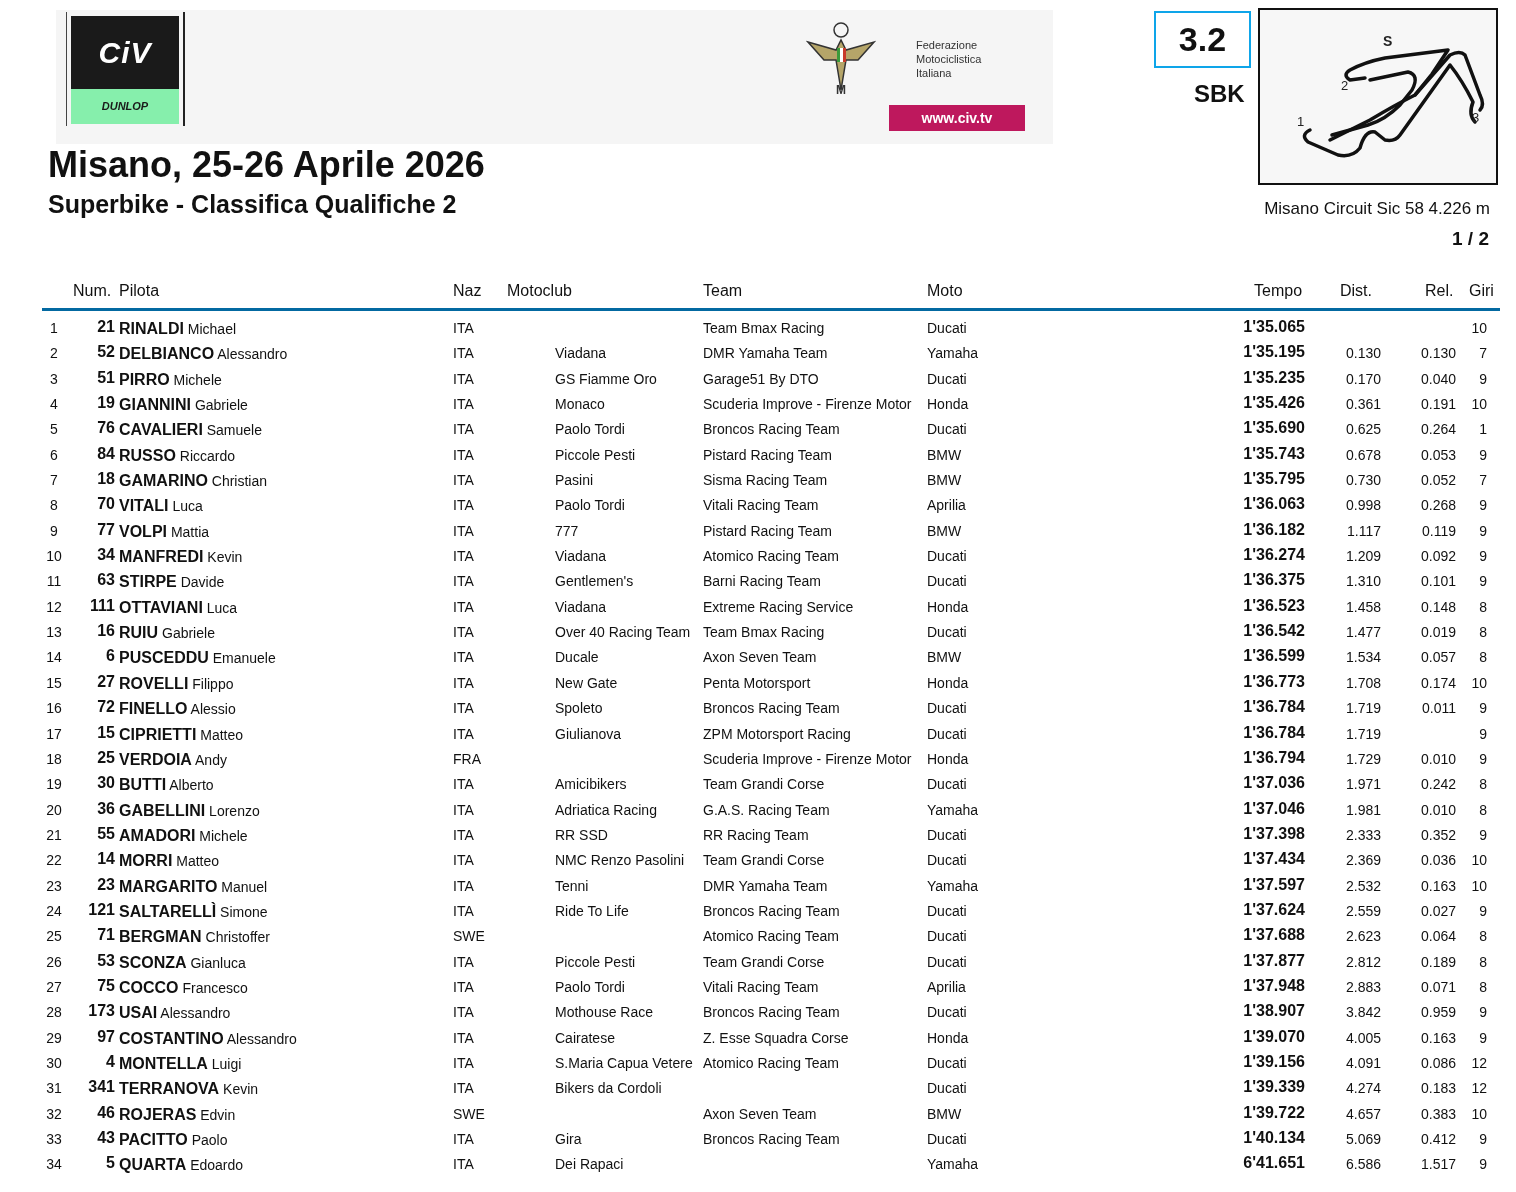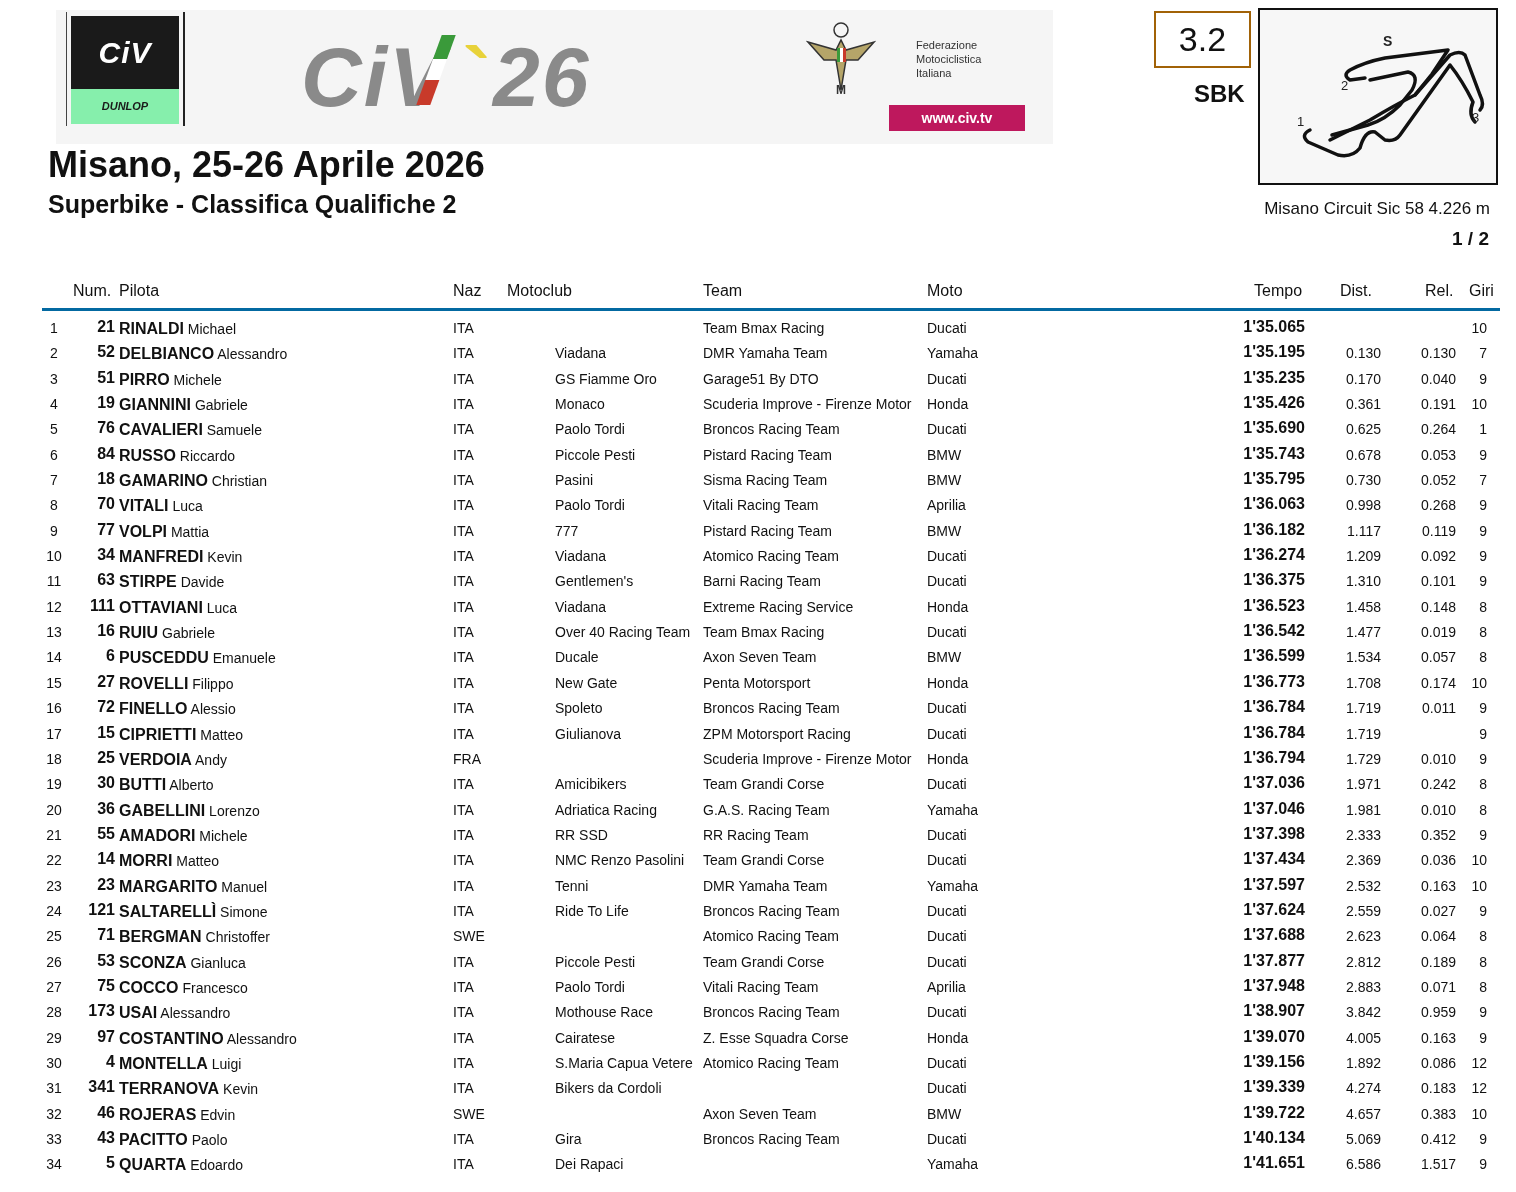--- a/index.html
+++ b/index.html
@@ -20,22 +20,22 @@
   .fmi-emblem { position: absolute; left: 750px; top: 10px; width: 70px; height: 80px; }
   .fmi-text { position: absolute; left: 860px; top: 28px; font-size: 11px; line-height: 14px; color: #333; }
   .civ-tv { position: absolute; left: 833px; top: 95px; width: 136px; height: 26px; background: #be185d; color: #fff;
         font-size: 14px; line-height: 26px; text-align: center; font-weight: bold; }
 
   
   .event-title { position: absolute; left: 48px; top: 144px; font-size: 36px; font-weight: bold; }
   .session-title { position: absolute; left: 48px; top: 190px; font-size: 25px; font-weight: bold; }
 
   
-  .session-code { position: absolute; left: 1154px; top: 11px; width: 93px; height: 53px; border: 2px solid #a16207;
-        font-size: 34px; font-weight: normal; text-align: center; line-height: 53px; }
+  .session-code { position: absolute; left: 1154px; top: 11px; width: 93px; height: 53px; border: 2px solid #0ea5e9;
+        font-size: 34px; font-weight: bold; text-align: center; line-height: 53px; }
   .class-label { position: absolute; left: 1194px; top: 80px; font-size: 24px; font-weight: bold; }
   .circuit-map { position: absolute; left: 1258px; top: 8px; width: 236px; height: 173px; border: 2px solid #111; background: #f7f7f7; }
   .circuit-info { position: absolute; right: 26px; top: 199px; font-size: 17px; text-align: right; }
   .page-num { position: absolute; right: 27px; top: 228px; font-size: 19px; font-weight: bold; text-align: right; }
 
   
   .table-header { position: absolute; left: 42px; top: 278px; width: 1458px; height: 30px; border-bottom: 3px solid #0369a1; font-size: 16px; }
   .table-header span { position: absolute; top: 4px; }
   .rows { position: absolute; left: 0; top: 316px; width: 1516px; }
   .row { position: relative; height: 25.35px; font-size: 14px; }
@@ -55,23 +55,20 @@
   .c-giri { left: 1458px; width: 29px; text-align: right; }
 </style>
 </head>
 <body>
 
 <div class="banner">
   <div class="civ-badge">
     <div class="top">CiV</div>
     <div class="bot">DUNLOP</div>
   </div>
-  <div class="civ-logo">
-    <span>CiV</span><span class="flag"></span><span class="tick">`</span><span>26</span>
-  </div>
   <svg class="fmi-emblem" viewBox="0 0 70 80">
     <path d="M2 22 L30 30 L35 20 L40 30 L68 22 L52 40 L40 40 L35 70 L30 40 L18 40 Z" fill="#b5a569" stroke="#333" stroke-width="1.5"></path>
     <rect x="31" y="28" width="3" height="14" fill="#3a9a3a"></rect>
       <rect x="34" y="28" width="3" height="14" fill="#fff"></rect>
       <rect x="37" y="28" width="3" height="14" fill="#c83a2a"></rect>
     <circle cx="35" cy="10" r="7" fill="none" stroke="#333" stroke-width="1.5"></circle>
     <text x="35" y="74" font-size="12" text-anchor="middle" font-weight="bold" fill="#333" font-family="Liberation Sans, sans-serif">M</text>
   </svg>
   <div class="fmi-text">
     <div>Federazione</div>
@@ -494,21 +491,21 @@
     </div>
     <div class="row">
       <span class="c-pos">30</span>
       <span class="c-num">4</span>
       <span class="c-name"><span class="surname">MONTELLA</span> <span class="first">Luigi</span></span>
       <span class="c-naz">ITA</span>
       <span class="c-club">S.Maria Capua Vetere</span>
       <span class="c-team">Atomico Racing Team</span>
       <span class="c-moto">Ducati</span>
       <span class="c-tempo">1'39.156</span>
-      <span class="c-dist">1.892</span>
+      <span class="c-dist">4.091</span>
       <span class="c-rel">0.086</span>
       <span class="c-giri">12</span>
     </div>
     <div class="row">
       <span class="c-pos">31</span>
       <span class="c-num">341</span>
       <span class="c-name"><span class="surname">TERRANOVA</span> <span class="first">Kevin</span></span>
       <span class="c-naz">ITA</span>
       <span class="c-club">Bikers da Cordoli</span>
       <span class="c-team"></span>
@@ -545,18 +542,18 @@
       <span class="c-giri">9</span>
     </div>
     <div class="row">
       <span class="c-pos">34</span>
       <span class="c-num">5</span>
       <span class="c-name"><span class="surname">QUARTA</span> <span class="first">Edoardo</span></span>
       <span class="c-naz">ITA</span>
       <span class="c-club">Dei Rapaci</span>
       <span class="c-team"></span>
       <span class="c-moto">Yamaha</span>
-      <span class="c-tempo">1'41.651</span>
+      <span class="c-tempo">6'41.651</span>
       <span class="c-dist">6.586</span>
       <span class="c-rel">1.517</span>
       <span class="c-giri">9</span>
     </div>
   </div>
 
 </body></html>

